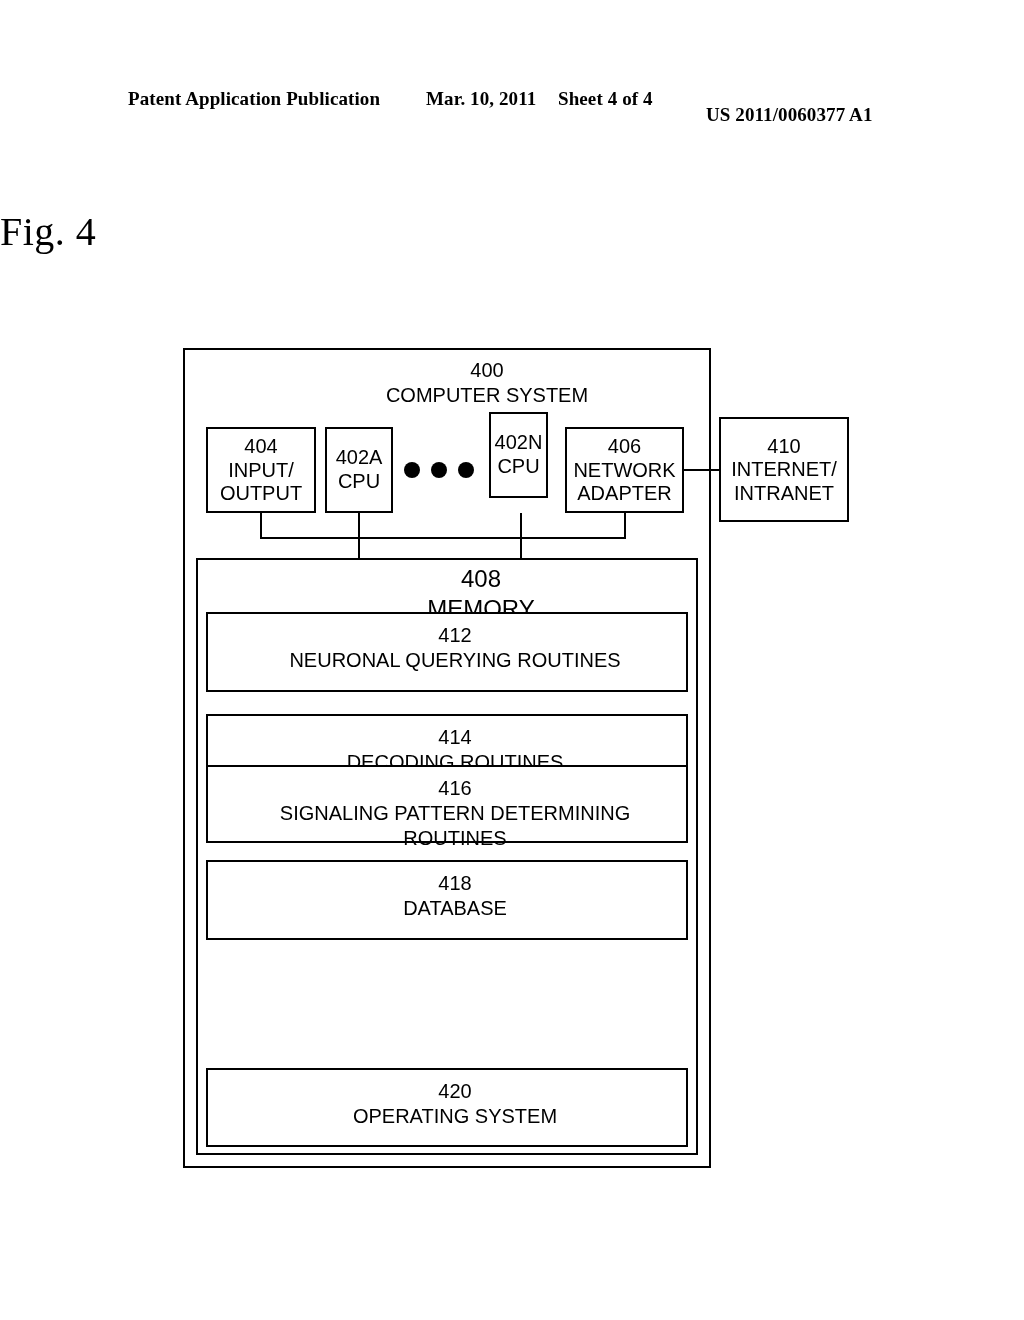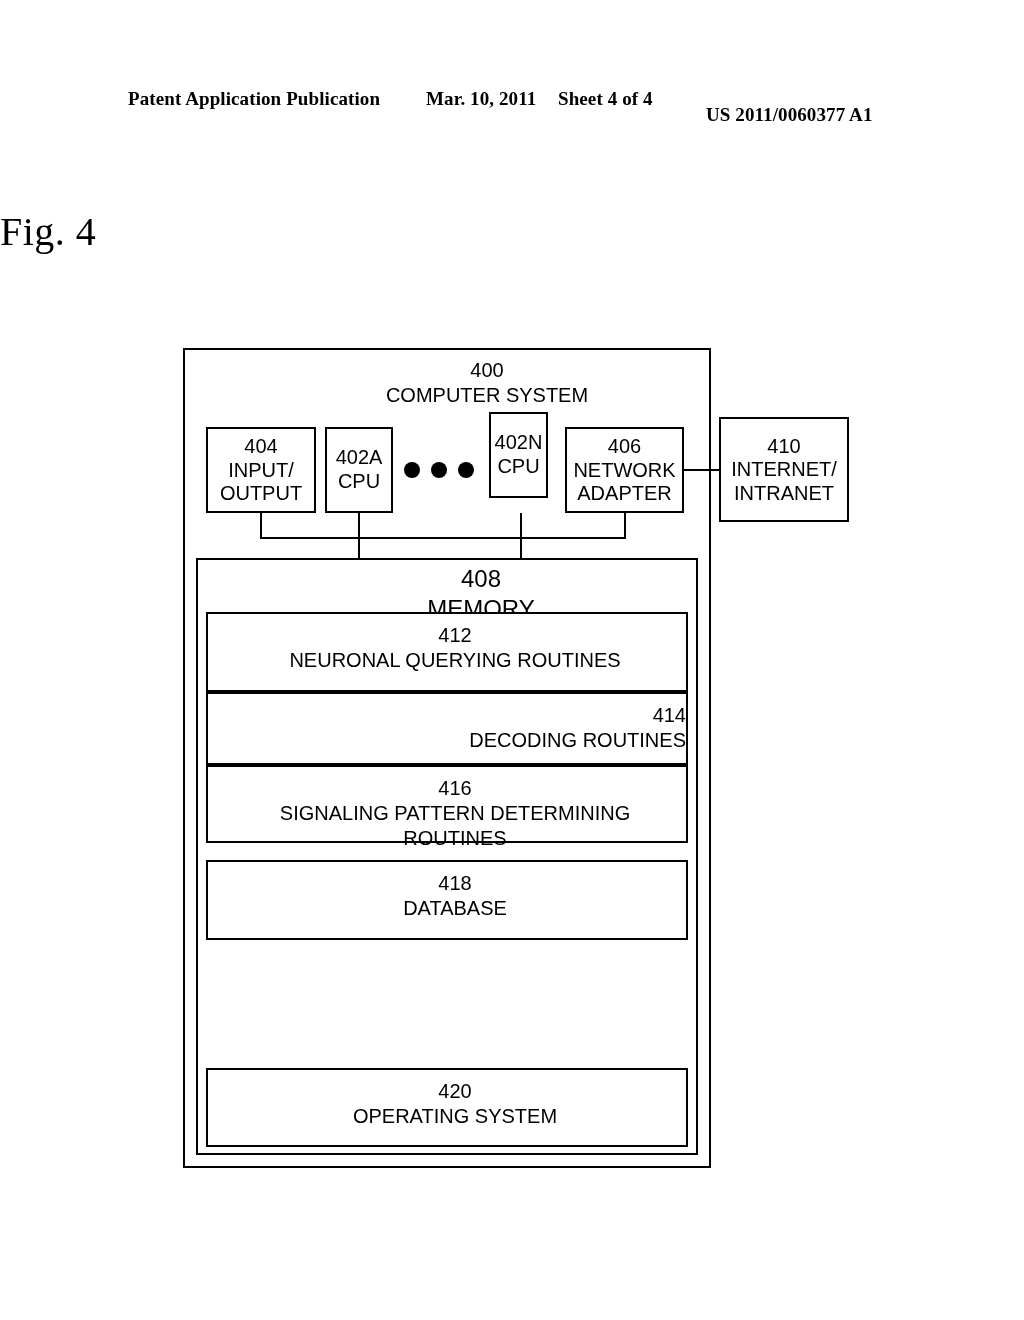--- a/index.html
+++ b/index.html
@@ -138,21 +138,21 @@
   }
   .mem-text {
     position: absolute;
     left: 0; right: 0;
     top: 9px;
     font-size: 20px;
     line-height: 1.26;
     padding-left: 16px;
   }
   #routines-412 { top: 612px;  height: 80px; }
-  #routines-414 { top: 692px;  height: 73px; text-align: right; }
+  #routines-414 { top: 714px;  height: 73px; }
   #routines-416 { top: 765px;  height: 78px; }
   #database-418 { top: 860px;  height: 80px; }
   #os-420       { top: 1068px; height: 79px; }
 </style>
 </head>
 <body>
 
 <div class="page-header">
   <span class="hdr-left">Patent Application Publication</span>
   <span class="hdr-mid">Mar. 10, 2011</span>

